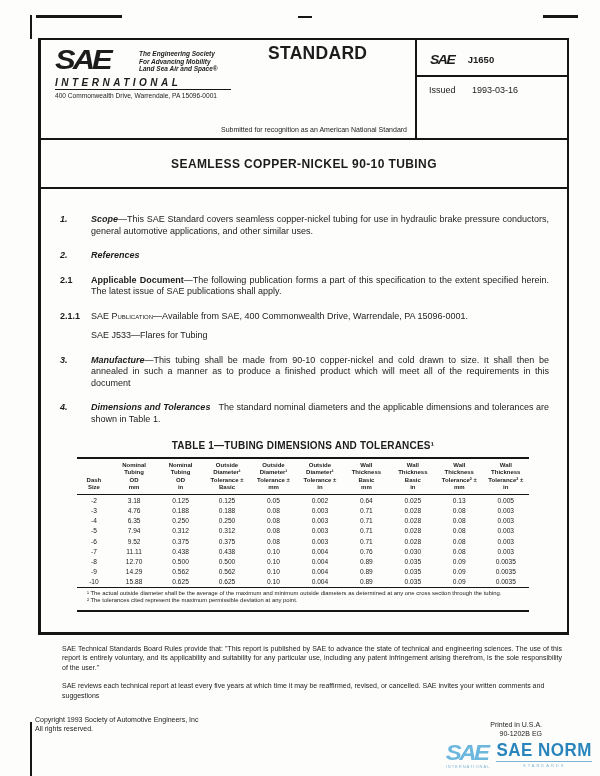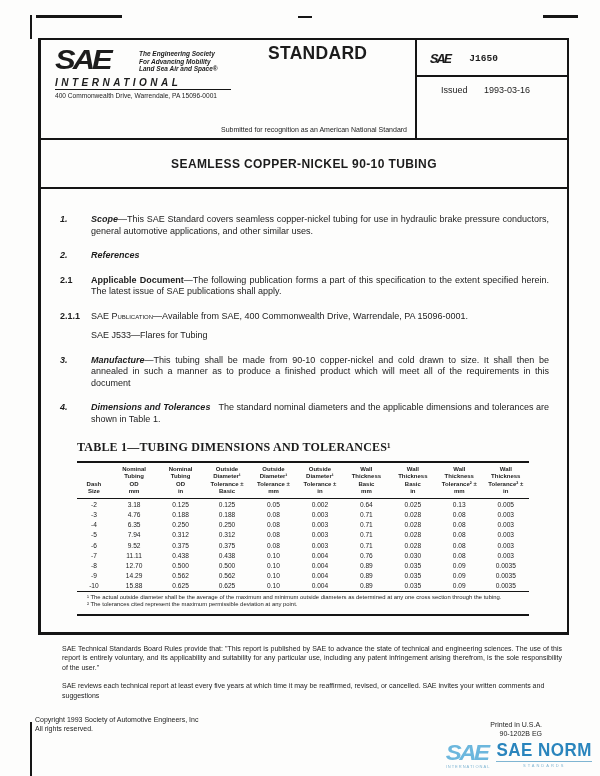--- a/index.html
+++ b/index.html
@@ -26,44 +26,44 @@
 
   .logo-block { position:absolute; left:14px; top:5px; width:210px; }
   .sae-big { font-style:italic; font-weight:900; font-size:31px; letter-spacing:-3px; line-height:30px; display:inline-block; transform:scaleY(.88); }
   .tagline { position:absolute; left:84px; top:5px; font-size:6.5px; font-weight:bold; font-style:italic; line-height:7.6px; white-space:nowrap; }
   .intl { margin-top:2px; font-size:10px; font-weight:bold; font-style:italic; letter-spacing:3.5px; border-bottom:1.5px solid #151515; padding-bottom:1px; width:176px; white-space:nowrap; }
   .addr { margin-top:2px; font-size:6.6px; white-space:nowrap; }
 
   .doc-type { position:absolute; left:227px; top:3px; font-size:17.5px; font-weight:bold; line-height:21.5px; letter-spacing:.3px; }
   .submitted { position:absolute; right:8px; bottom:5px; font-size:7px; color:#222; }
 
-  .cell-docnum { height:37px; border-bottom:2px solid #151515; padding:10px 0 4px 13px; white-space:nowrap;font-family:Liberation Mono, monospace; }
+  .cell-docnum { height:37px; border-bottom:2px solid #151515; padding:10px 0 4px 13px; white-space:nowrap; }
   .sae-small { font-style:italic; font-weight:900; font-size:14px; letter-spacing:-1.5px; display:inline-block; transform:scaleY(.9); vertical-align:middle; }
   .docnum { font-size:9.5px; font-weight:bold; margin-left:9px; vertical-align:middle; }
-  .cell-issued { padding:8px 0 0 24px; font-size:9px; }
+  .cell-issued { padding:8px 0 0 12px; font-size:9px; }
   .cell-issued .iss-date { margin-left:14px; }
 
   
   .title-strip { height:49px; border-bottom:2px solid #151515; display:flex; align-items:center; justify-content:center;
     font-size:12px; font-weight:bold; letter-spacing:.4px; }
 
   
   .doc-body { padding:12px 18px 0 16px; }
   .section { position:relative; padding-left:34px; margin-top:13px; font-size:9px; line-height:11.5px; text-align:justify; }
   .sec-num { position:absolute; left:3px; top:0; }
   .s-bi .sec-num, .s-bi .sec-head { font-weight:bold; font-style:italic; }
   .s-b .sec-num, .s-b .sec-head { font-weight:bold; }
   .s-sc .sec-num { font-weight:bold; }
   .s-sc .sec-head { font-variant:small-caps; }
   .sec-gap { display:inline-block; width:8px; }
   .plain-line { margin-top:8px; }
 
   
   .table-block { width:452px; margin:15px auto 0; }
-  .table-title { font-size:12px; font-weight:bold; letter-spacing:.2px; margin-bottom:6px;font-family:Liberation Serif, serif; }
+  .table-title { text-align:center; font-size:10px; font-weight:bold; letter-spacing:.2px; margin-bottom:6px; }
   table { width:100%; border-collapse:collapse; table-layout:fixed; border-top:2px solid #151515; border-bottom:1.5px solid #151515; }
   col.c-dash { width:7.5%; }
   thead th { font-size:6px; font-weight:bold; line-height:7.3px; vertical-align:bottom; text-align:center; padding:3px 1px 3px; border-bottom:1.5px solid #151515; }
   tbody td { font-size:6.6px; text-align:center; padding:1.6px 0; }
   .footnotes { border-bottom:2.5px solid #151515; padding:2px 6px 5px 10px; font-size:5.9px; line-height:7.4px; }
   .footnotes div { padding-left:7px; text-indent:-7px; }
 
   
   .boilerplate { position:absolute; left:62px; top:644px; width:500px; font-size:7px; line-height:9.4px; text-align:justify; }
   .boilerplate p + p { margin-top:9px; text-align:left; }

